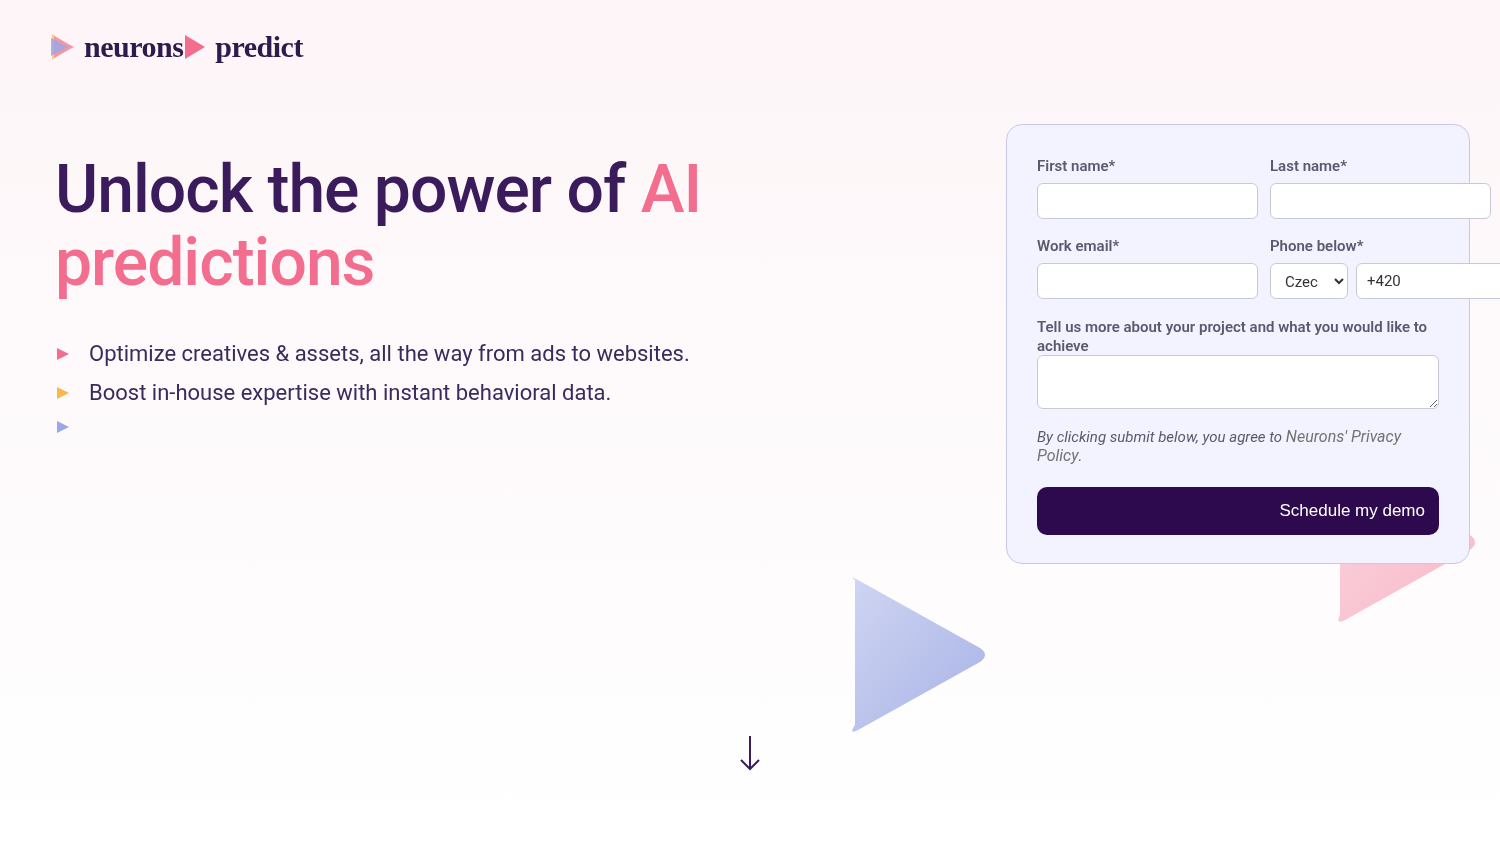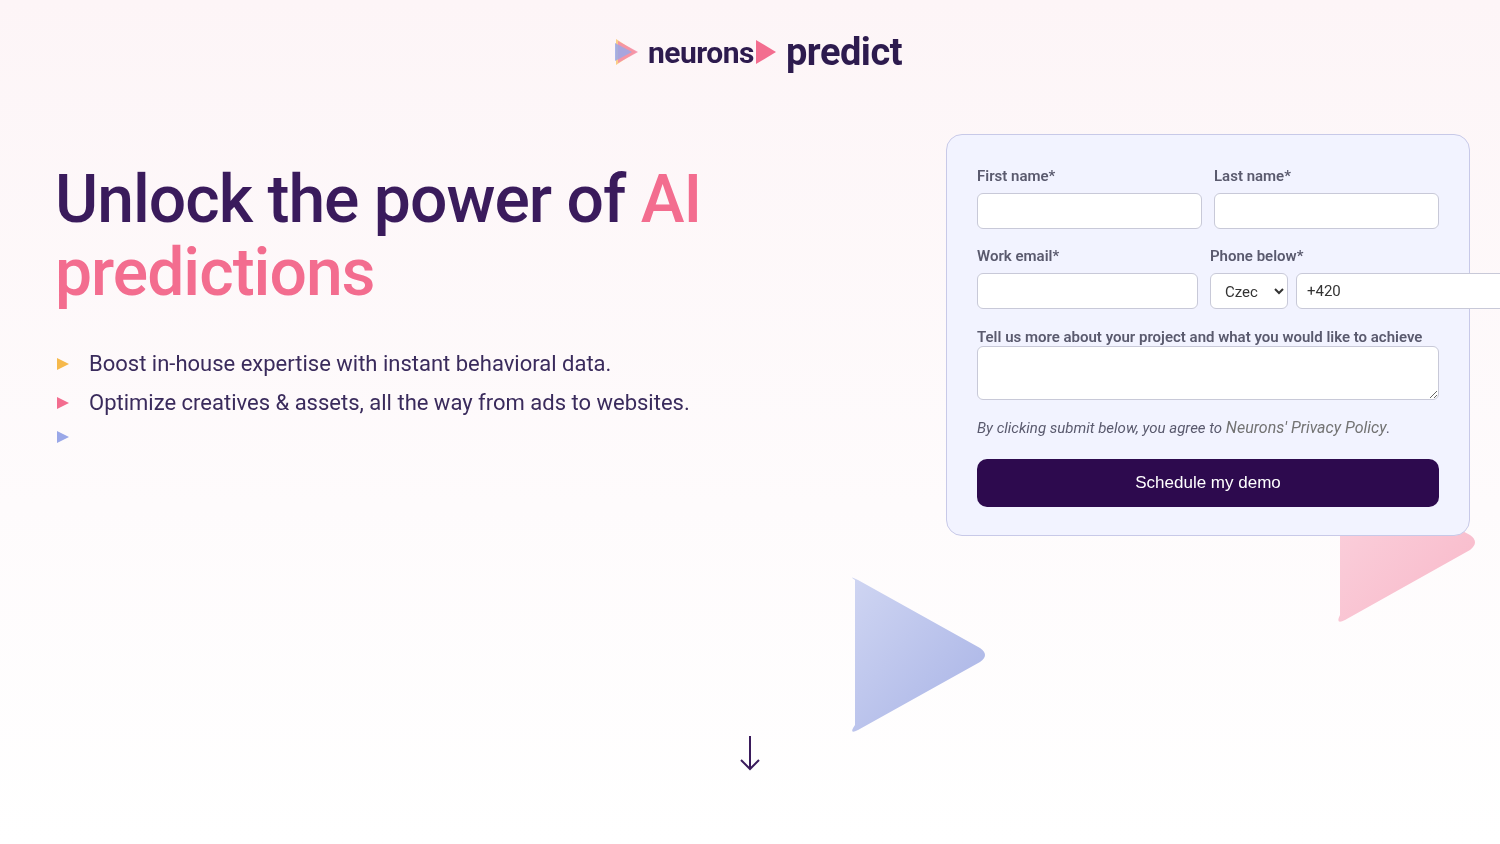--- a/index.html
+++ b/index.html
@@ -6,37 +6,38 @@
   body {
     font-family: -apple-system, BlinkMacSystemFont, "Segoe UI", Roboto, sans-serif;
     background: linear-gradient(180deg, #fdf5f7 0%, #fefbfc 60%, #ffffff 100%);
     width: 1500px;
     height: 844px;
     overflow: hidden;
     position: relative;
   }
   .header {
     display: flex;
-    justify-content: center;
+    justify-content: flex-start;
     align-items: center;
     padding: 30px 34px 0 50px;
+    font-family: Liberation Serif, serif;
   }
   .logo-left, .logo-right {
     display: flex;
     align-items: center;
     gap: 8px;
   }
   .logo-text {
     font-size: 30px;
     font-weight: 700;
     color: #2d1b4e;
     letter-spacing: -0.5px;
   }
   .logo-right .logo-text {
-    font-size: 38px;
+    font-size: 30px;
   }
   .main {
     display: flex;
     padding: 60px 30px 0 55px;
     gap: 60px;
   }
   .left-col {
     flex: 1;
     padding-top: 30px;
   }
@@ -61,21 +62,21 @@
     margin-bottom: 14px;
     font-size: 22px;
     color: #3a2b5c;
   }
   .bullet-icon {
     width: 16px;
     height: 16px;
     flex-shrink: 0;
   }
   .form-card {
-    width: 524px;
+    width: 464px;
     background: #f2f3ff;
     border: 1px solid #c8c9e8;
     border-radius: 16px;
     padding: 32px 30px 28px 30px;
     position: relative;
     z-index: 2;
   }
   .form-row {
     display: flex;
     gap: 12px;
@@ -134,20 +135,21 @@
   .submit-btn {
     width: 100%;
     background: #2d0a4e;
     color: #ffffff;
     border: none;
     border-radius: 10px;
     padding: 14px;
     font-size: 17px;
     font-weight: 500;
     cursor: pointer;
+    text-align: right;
   }
   .bg-triangle-pink {
     position: absolute;
     right: 20px;
     top: 460px;
     z-index: 1;
   }
   .bg-triangle-blue {
     position: absolute;
     left: 840px;
@@ -183,29 +185,29 @@
 </div>
 
 <div class="main">
   <div class="left-col">
     <h1 class="headline">
       <span>Unlock the power of </span><span class="accent">AI predictions</span>
     </h1>
     <ul class="bullets">
       <li>
         <svg class="bullet-icon" viewBox="0 0 16 16">
+            <path d="M2 2 L14 8 L2 14 Z" fill="#f36d8f"></path>
+          </svg>
+        <span>Optimize creatives &amp; assets, all the way from ads to websites.</span>
+      </li>
+      <li>
+        <svg class="bullet-icon" viewBox="0 0 16 16">
             <path d="M2 2 L14 8 L2 14 Z" fill="#f6b94c"></path>
           </svg>
         <span>Boost in-house expertise with instant behavioral data.</span>
-      </li>
-      <li>
-        <svg class="bullet-icon" viewBox="0 0 16 16">
-            <path d="M2 2 L14 8 L2 14 Z" fill="#f36d8f"></path>
-          </svg>
-        <span>Optimize creatives &amp; assets, all the way from ads to websites.</span>
       </li>
       <li>
         <svg class="bullet-icon" viewBox="0 0 16 16">
             <path d="M2 2 L14 8 L2 14 Z" fill="#9aa8e8"></path>
           </svg>
       </li>
     </ul>
   </div>
 
   <div class="form-card">

